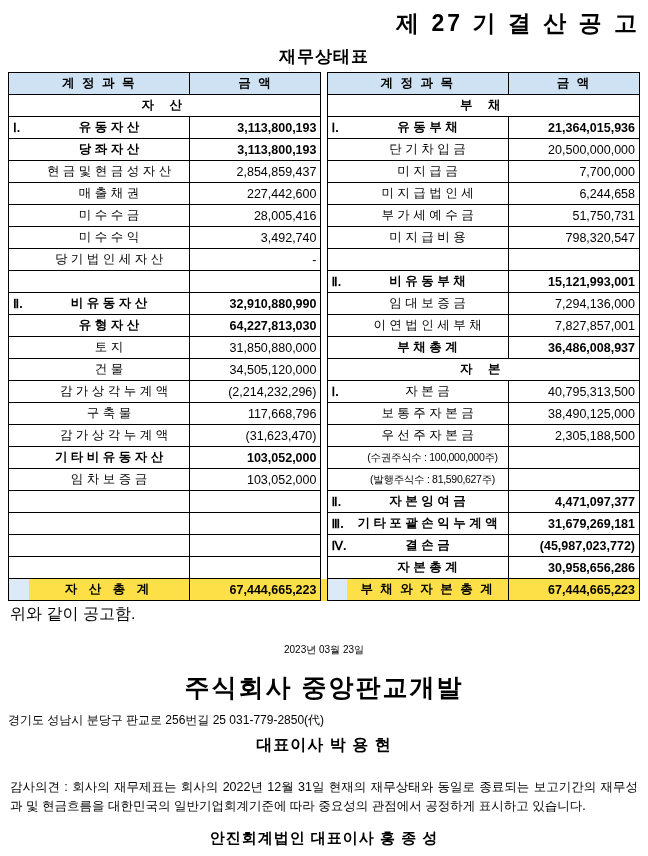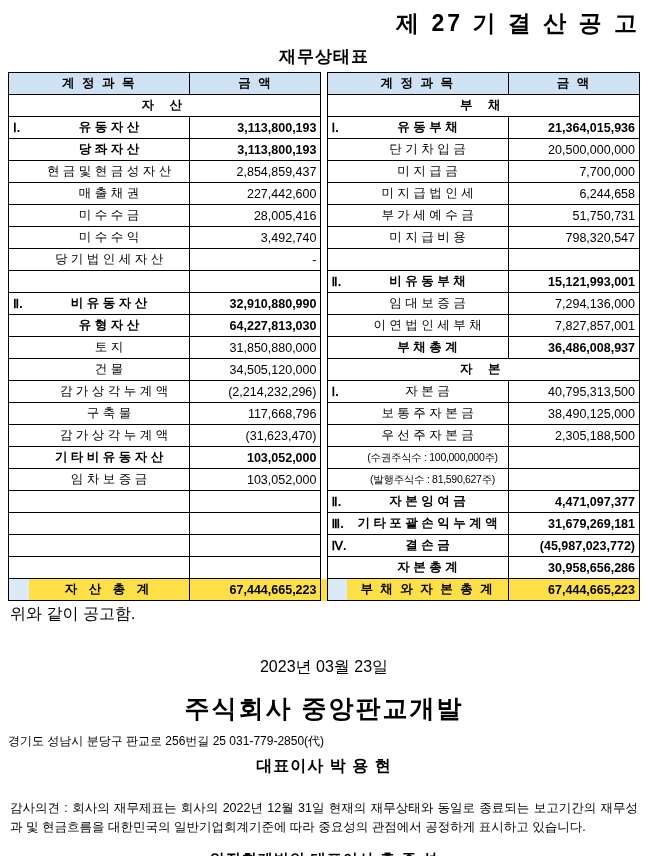--- a/index.html
+++ b/index.html
@@ -105,22 +105,22 @@
     background: #ffffff;
     padding: 0 !important;
   }
   .after-table {
     font-size: 16px;
     margin-top: 3px;
     padding-left: 2px;
   }
   .date-line {
     text-align: center;
-    font-size: 16px;
-    margin-top: 32px;
+    font-size: 10px;
+    margin-top: 18px;
   }
   .company {
     text-align: center;
     font-size: 25px;
     font-weight: bold;
     letter-spacing: 2px;
     margin-top: 14px;
   }
   .address {
     font-size: 12px;

